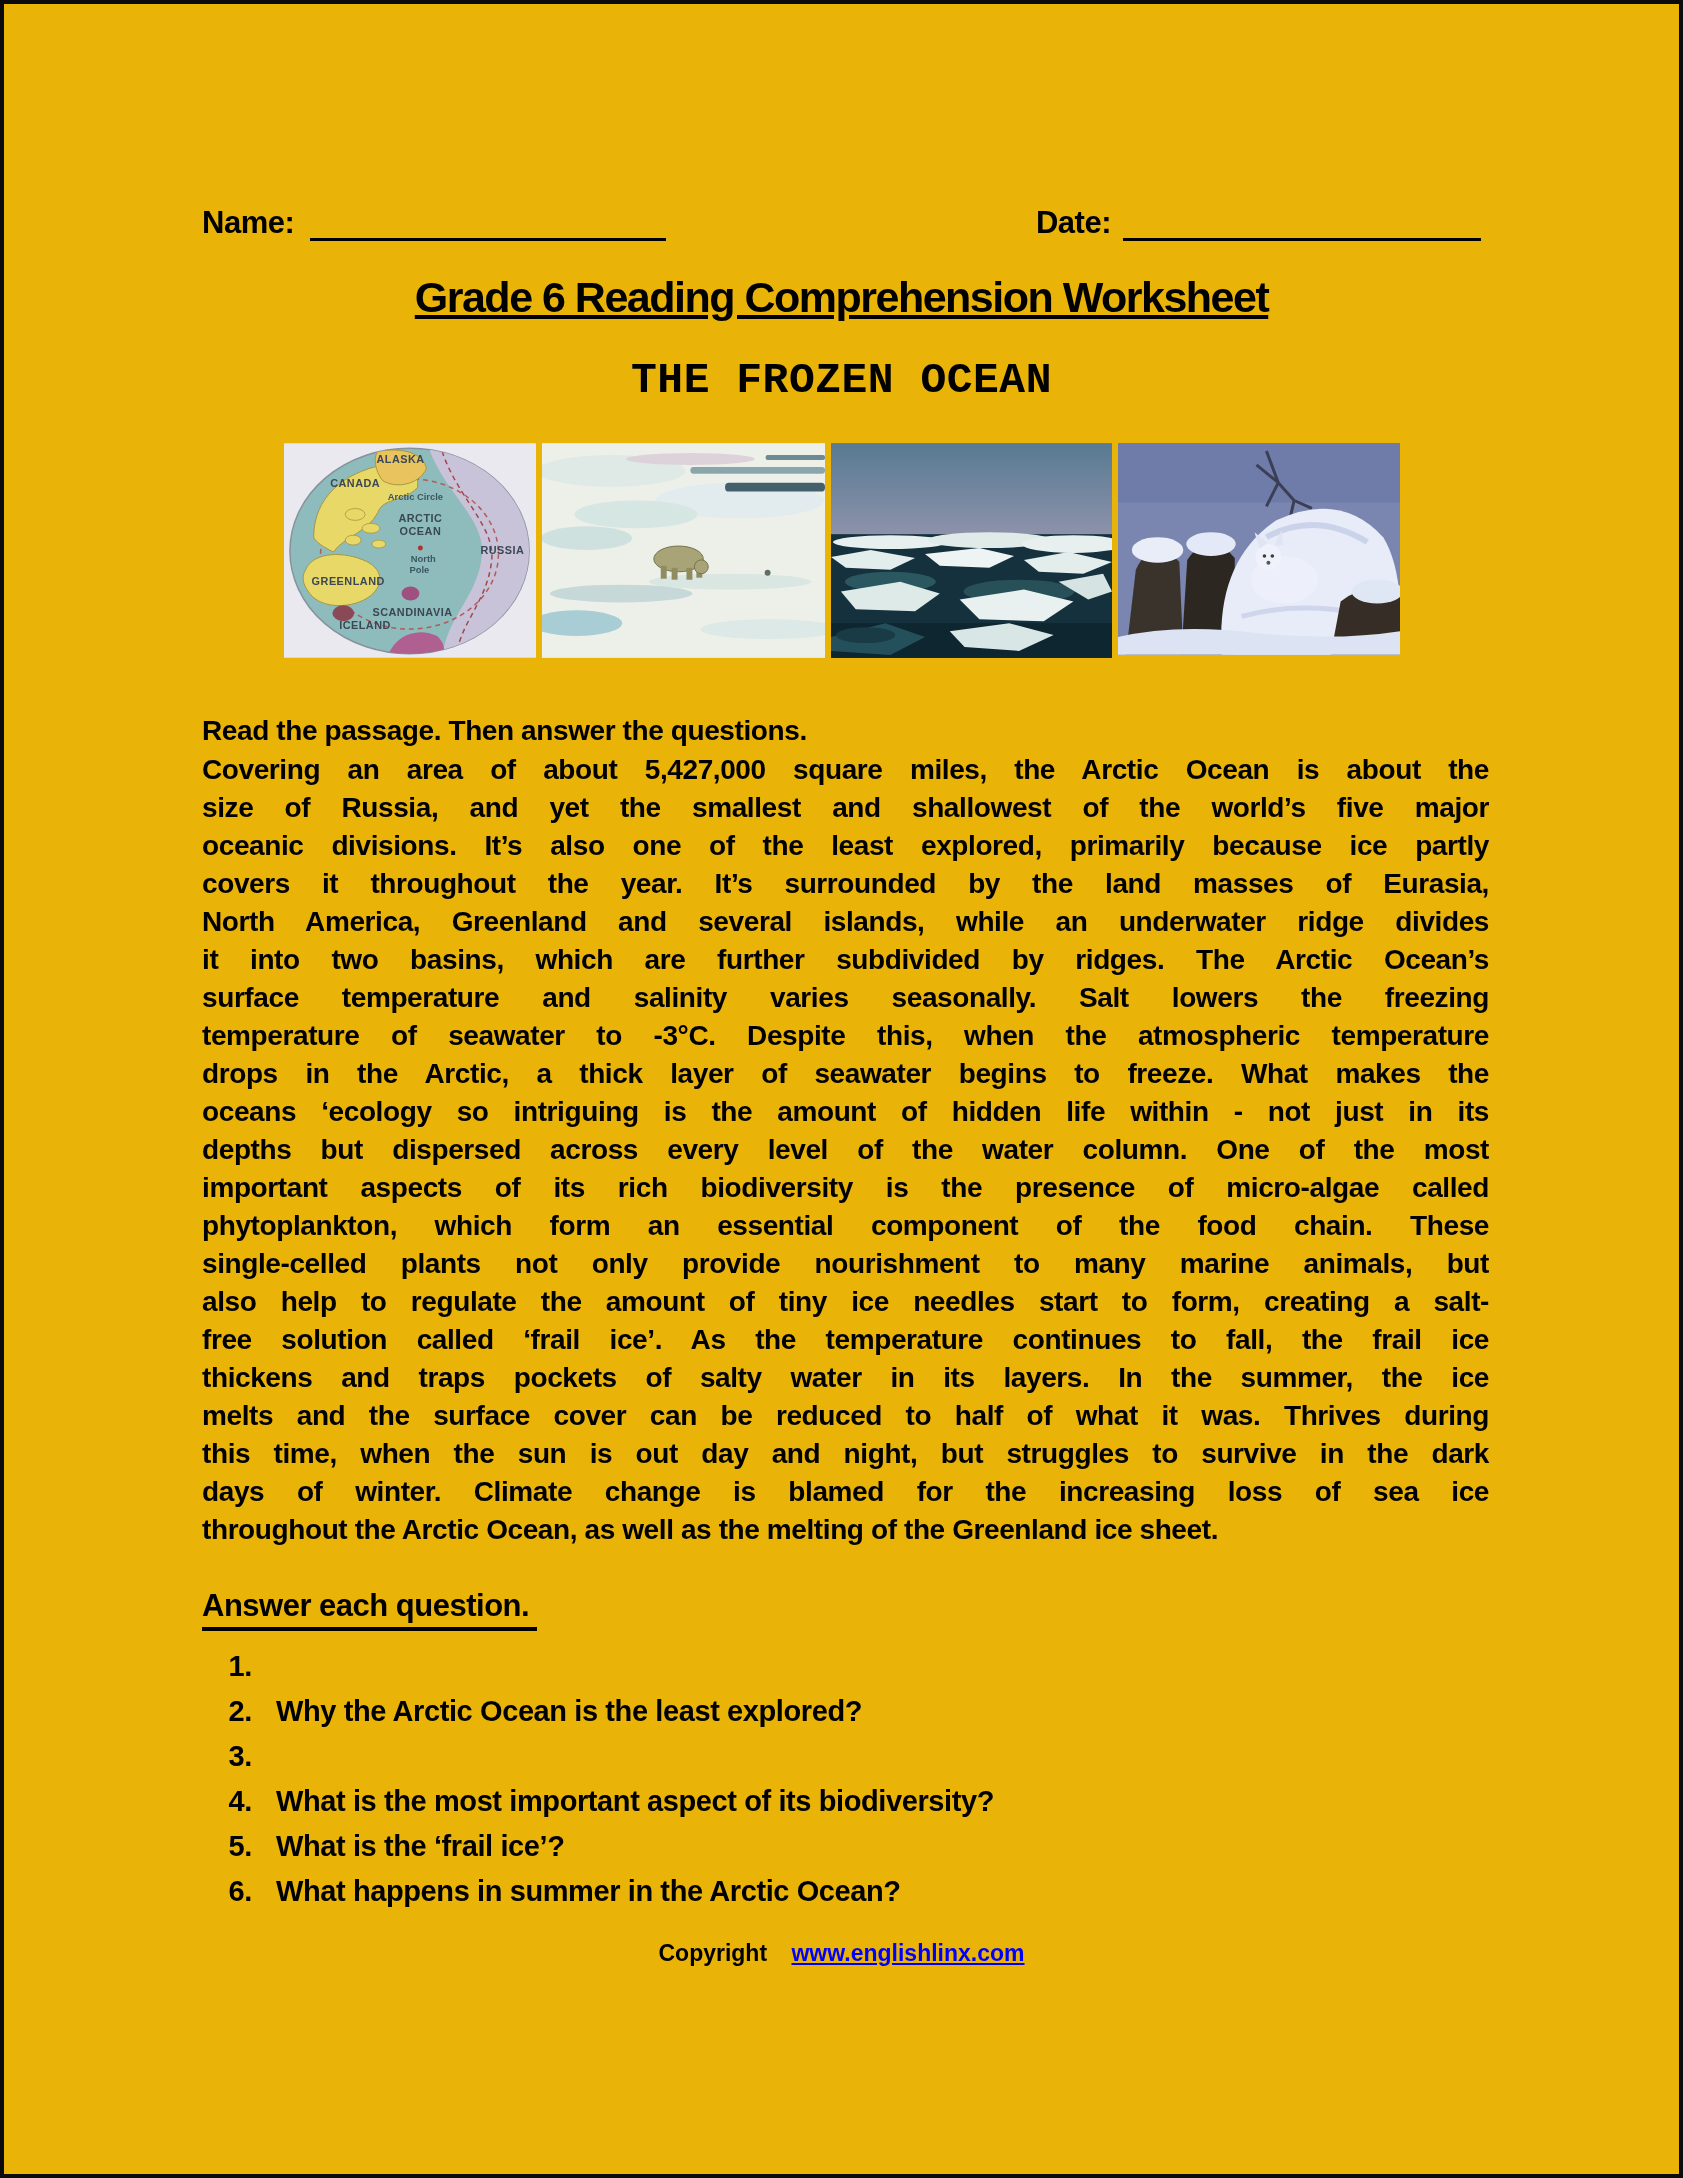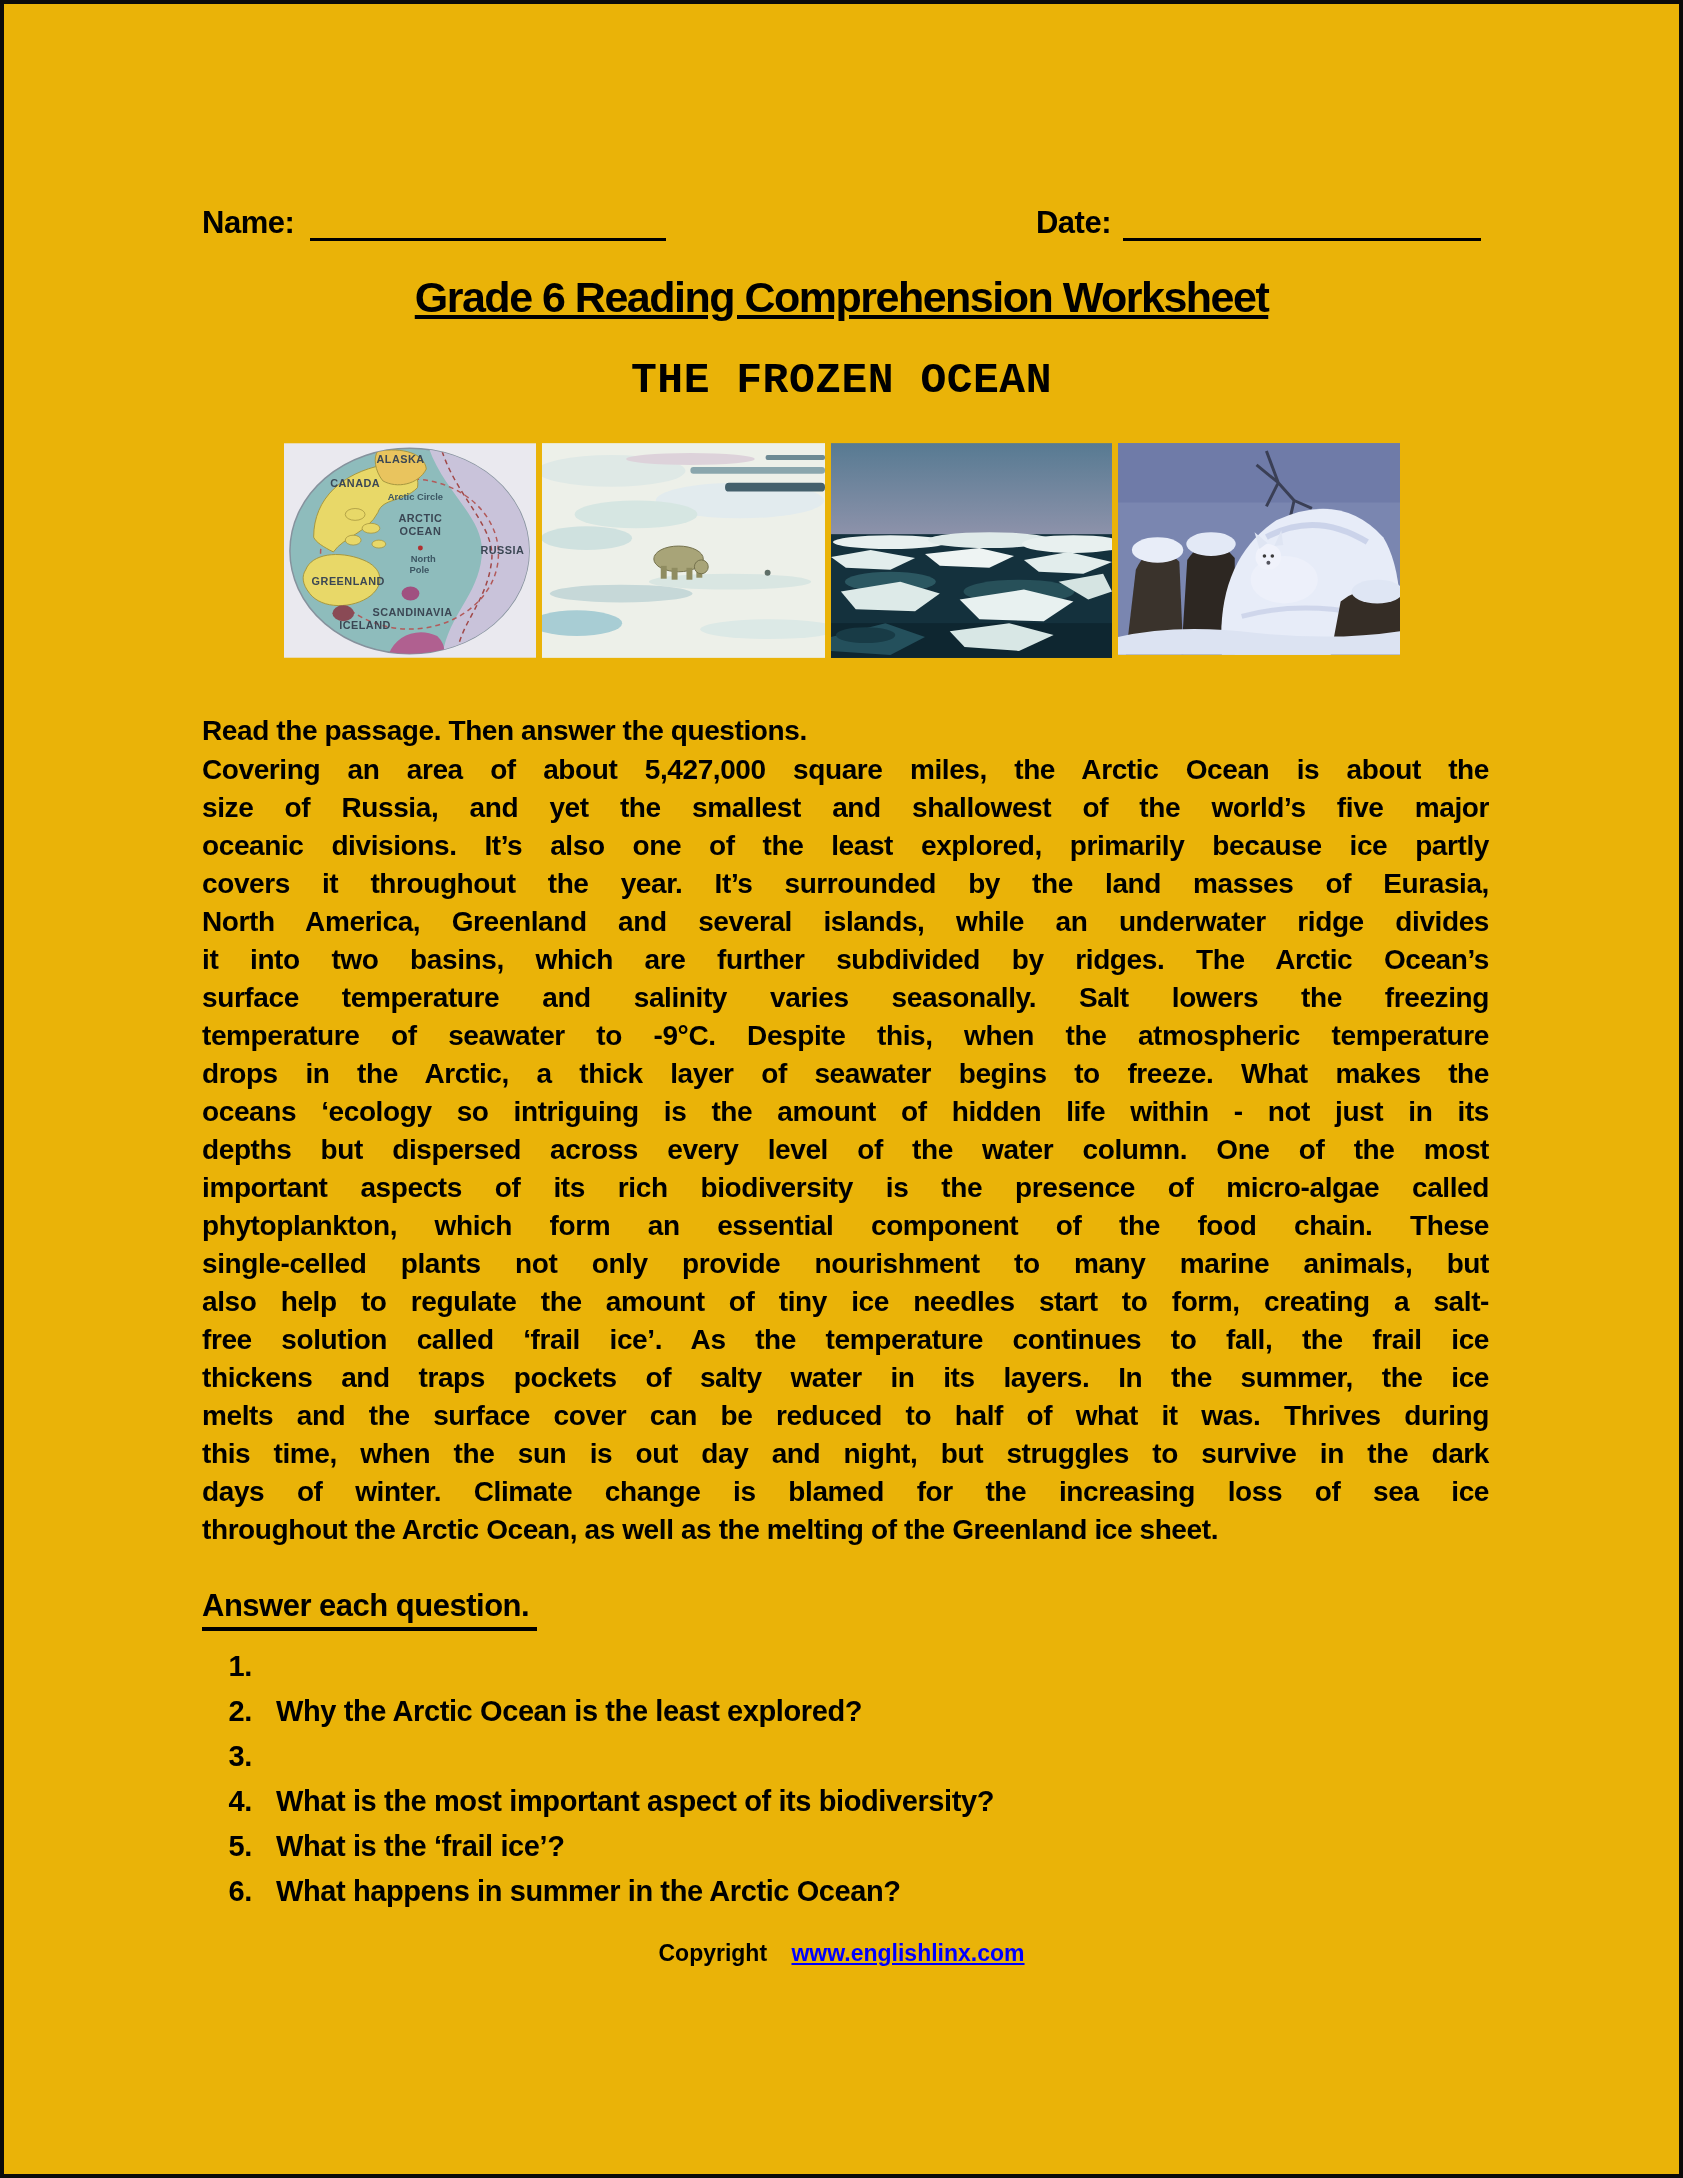--- a/index.html
+++ b/index.html
@@ -186,21 +186,21 @@
     <p class="instruction">Read the passage. Then answer the questions.</p>
     <div class="passage">
 
     <div class="pline">Covering an area of about 5,427,000 square miles, the Arctic Ocean is about the</div>
         <div class="pline">size of Russia, and yet the smallest and shallowest of the world’s five major</div>
         <div class="pline">oceanic divisions. It’s also one of the least explored, primarily because ice partly</div>
         <div class="pline">covers it throughout the year. It’s surrounded by the land masses of Eurasia,</div>
         <div class="pline">North America, Greenland and several islands, while an underwater ridge divides</div>
         <div class="pline">it into two basins, which are further subdivided by ridges. The Arctic Ocean’s</div>
         <div class="pline">surface temperature and salinity varies seasonally. Salt lowers the freezing</div>
-        <div class="pline">temperature of seawater to -9°C. Despite this, when the atmospheric temperature</div>
+        <div class="pline">temperature of seawater to -3°C. Despite this, when the atmospheric temperature</div>
         <div class="pline">drops in the Arctic, a thick layer of seawater begins to freeze. What makes the</div>
         <div class="pline">oceans ‘ecology so intriguing is the amount of hidden life within - not just in its</div>
         <div class="pline">depths but dispersed across every level of the water column. One of the most</div>
         <div class="pline">important aspects of its rich biodiversity is the presence of micro-algae called</div>
         <div class="pline">phytoplankton, which form an essential component of the food chain. These</div>
         <div class="pline">single-celled plants not only provide nourishment to many marine animals, but</div>
         <div class="pline">also help to regulate the amount of tiny ice needles start to form, creating a salt-</div>
         <div class="pline">free solution called ‘frail ice’. As the temperature continues to fall, the frail ice</div>
         <div class="pline">thickens and traps pockets of salty water in its layers. In the summer, the ice</div>
         <div class="pline">melts and the surface cover can be reduced to half of what it was. Thrives during</div>

